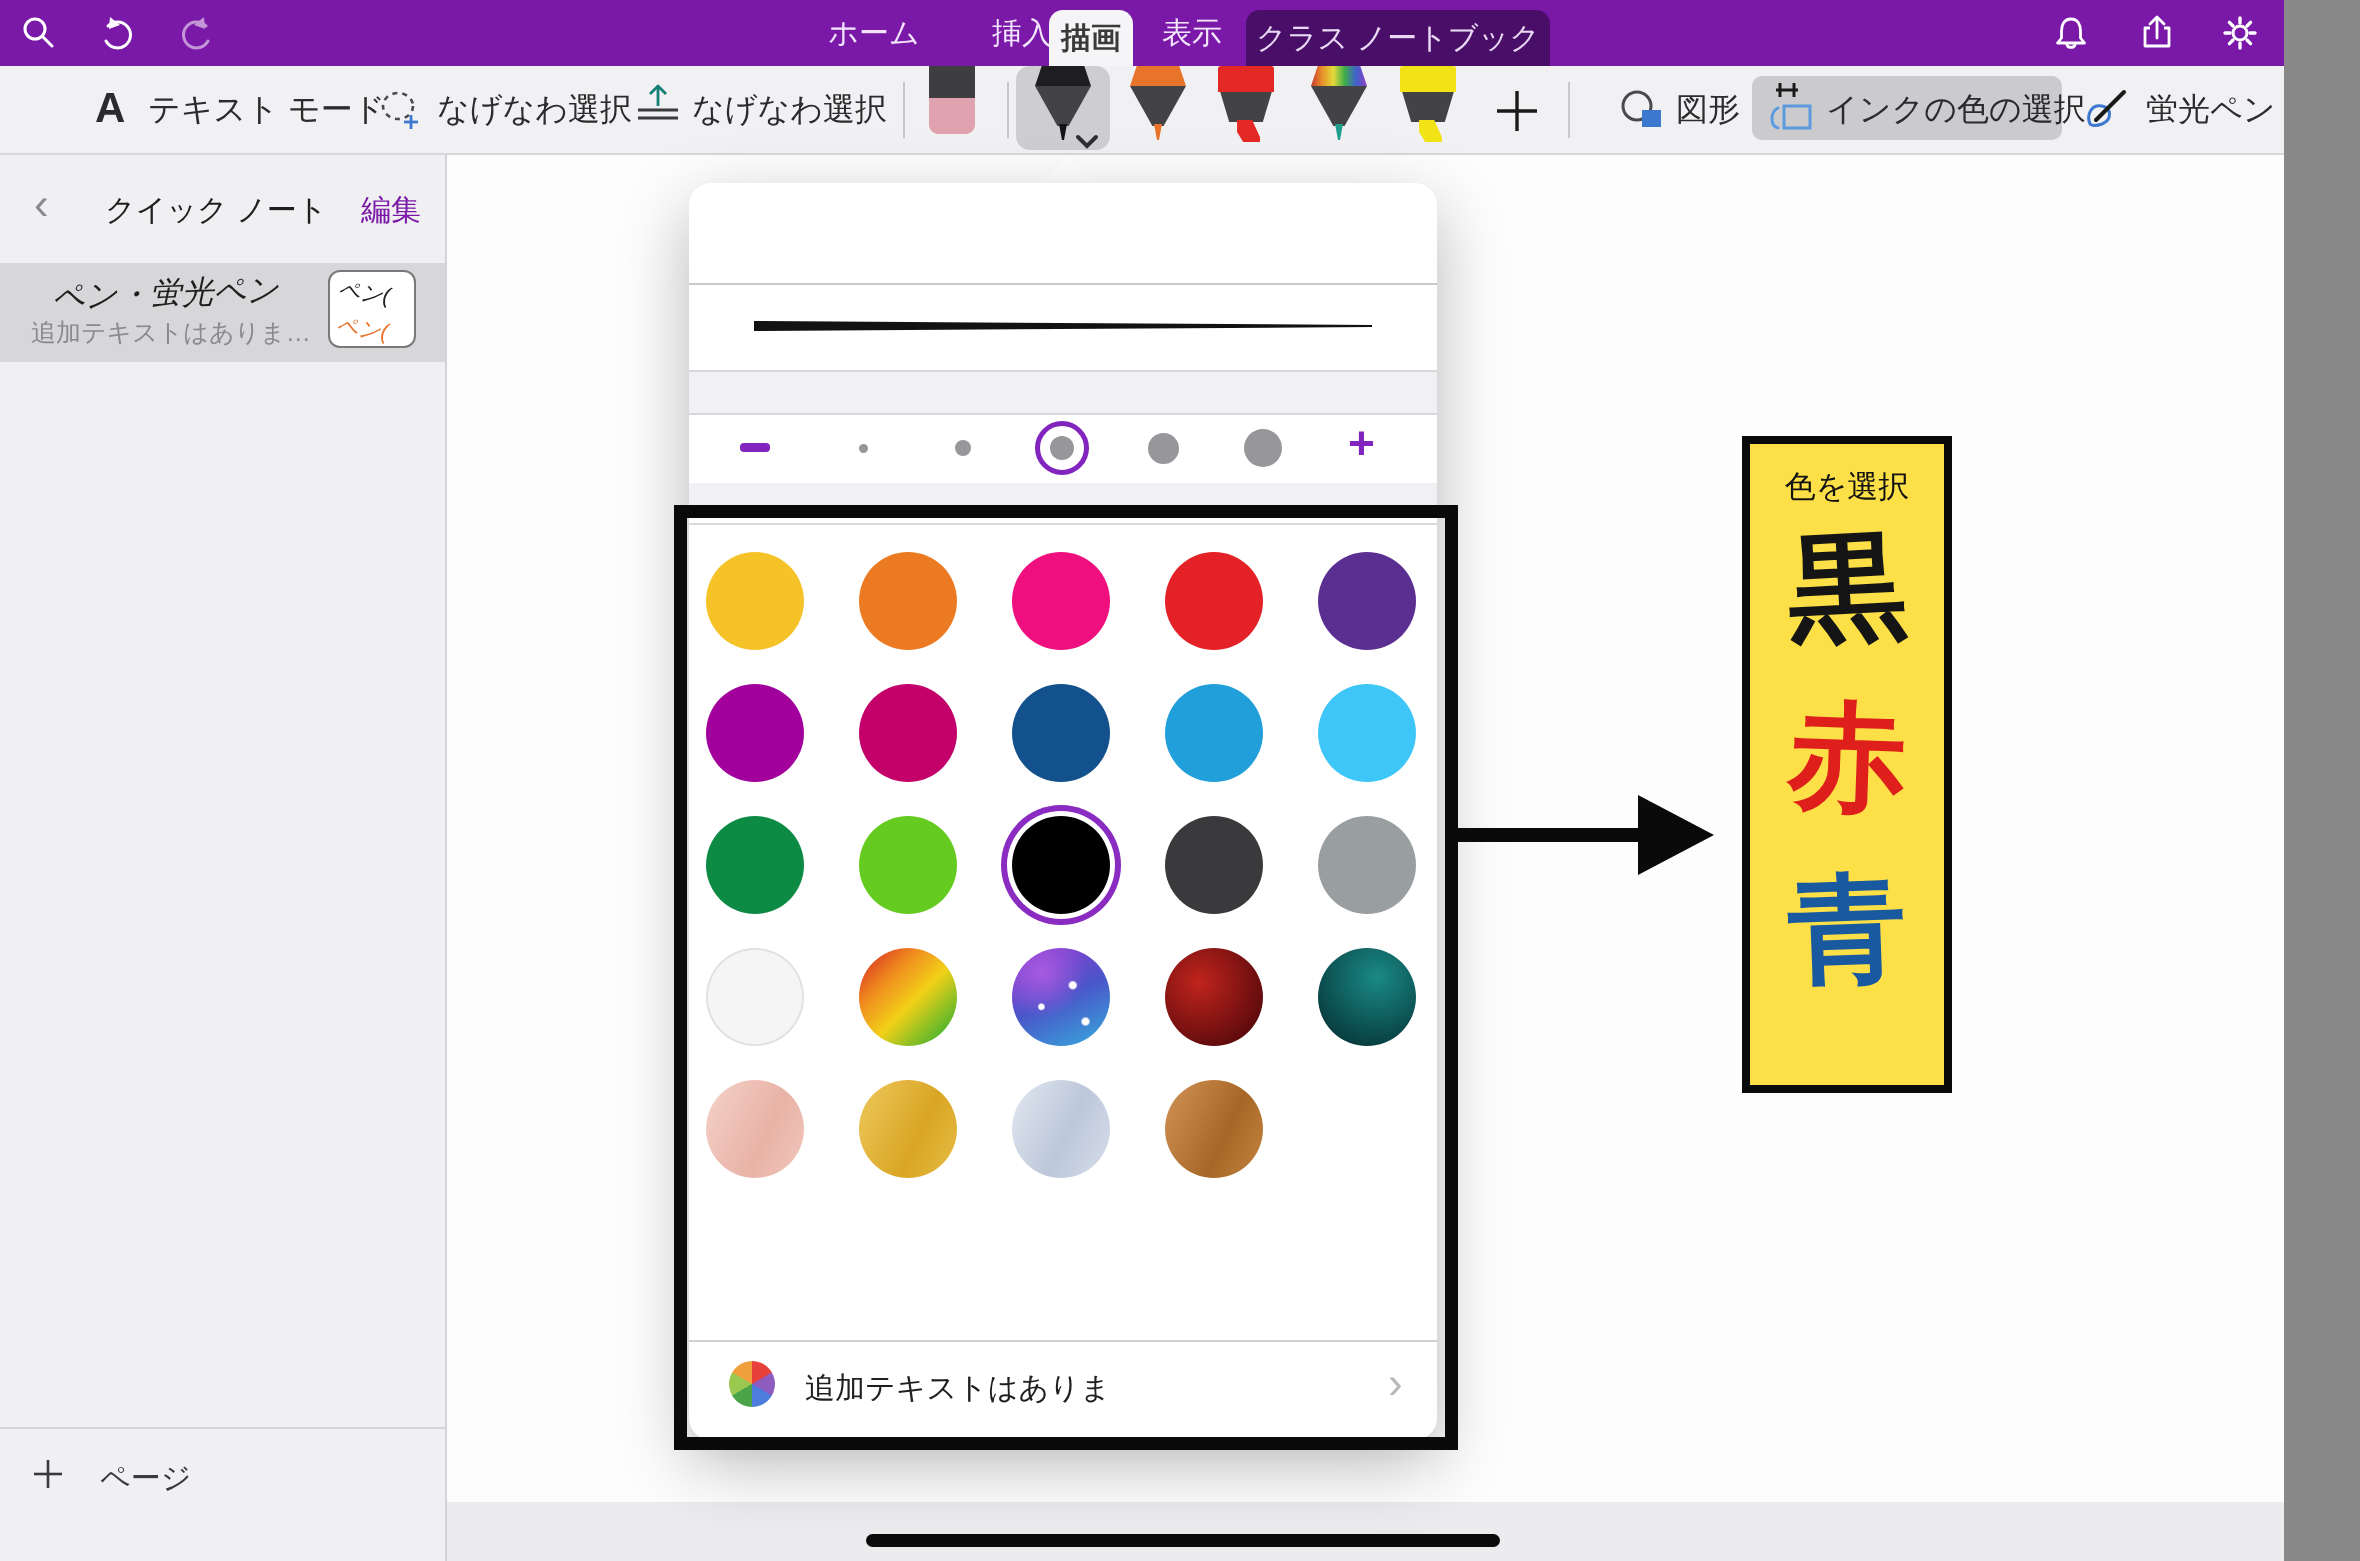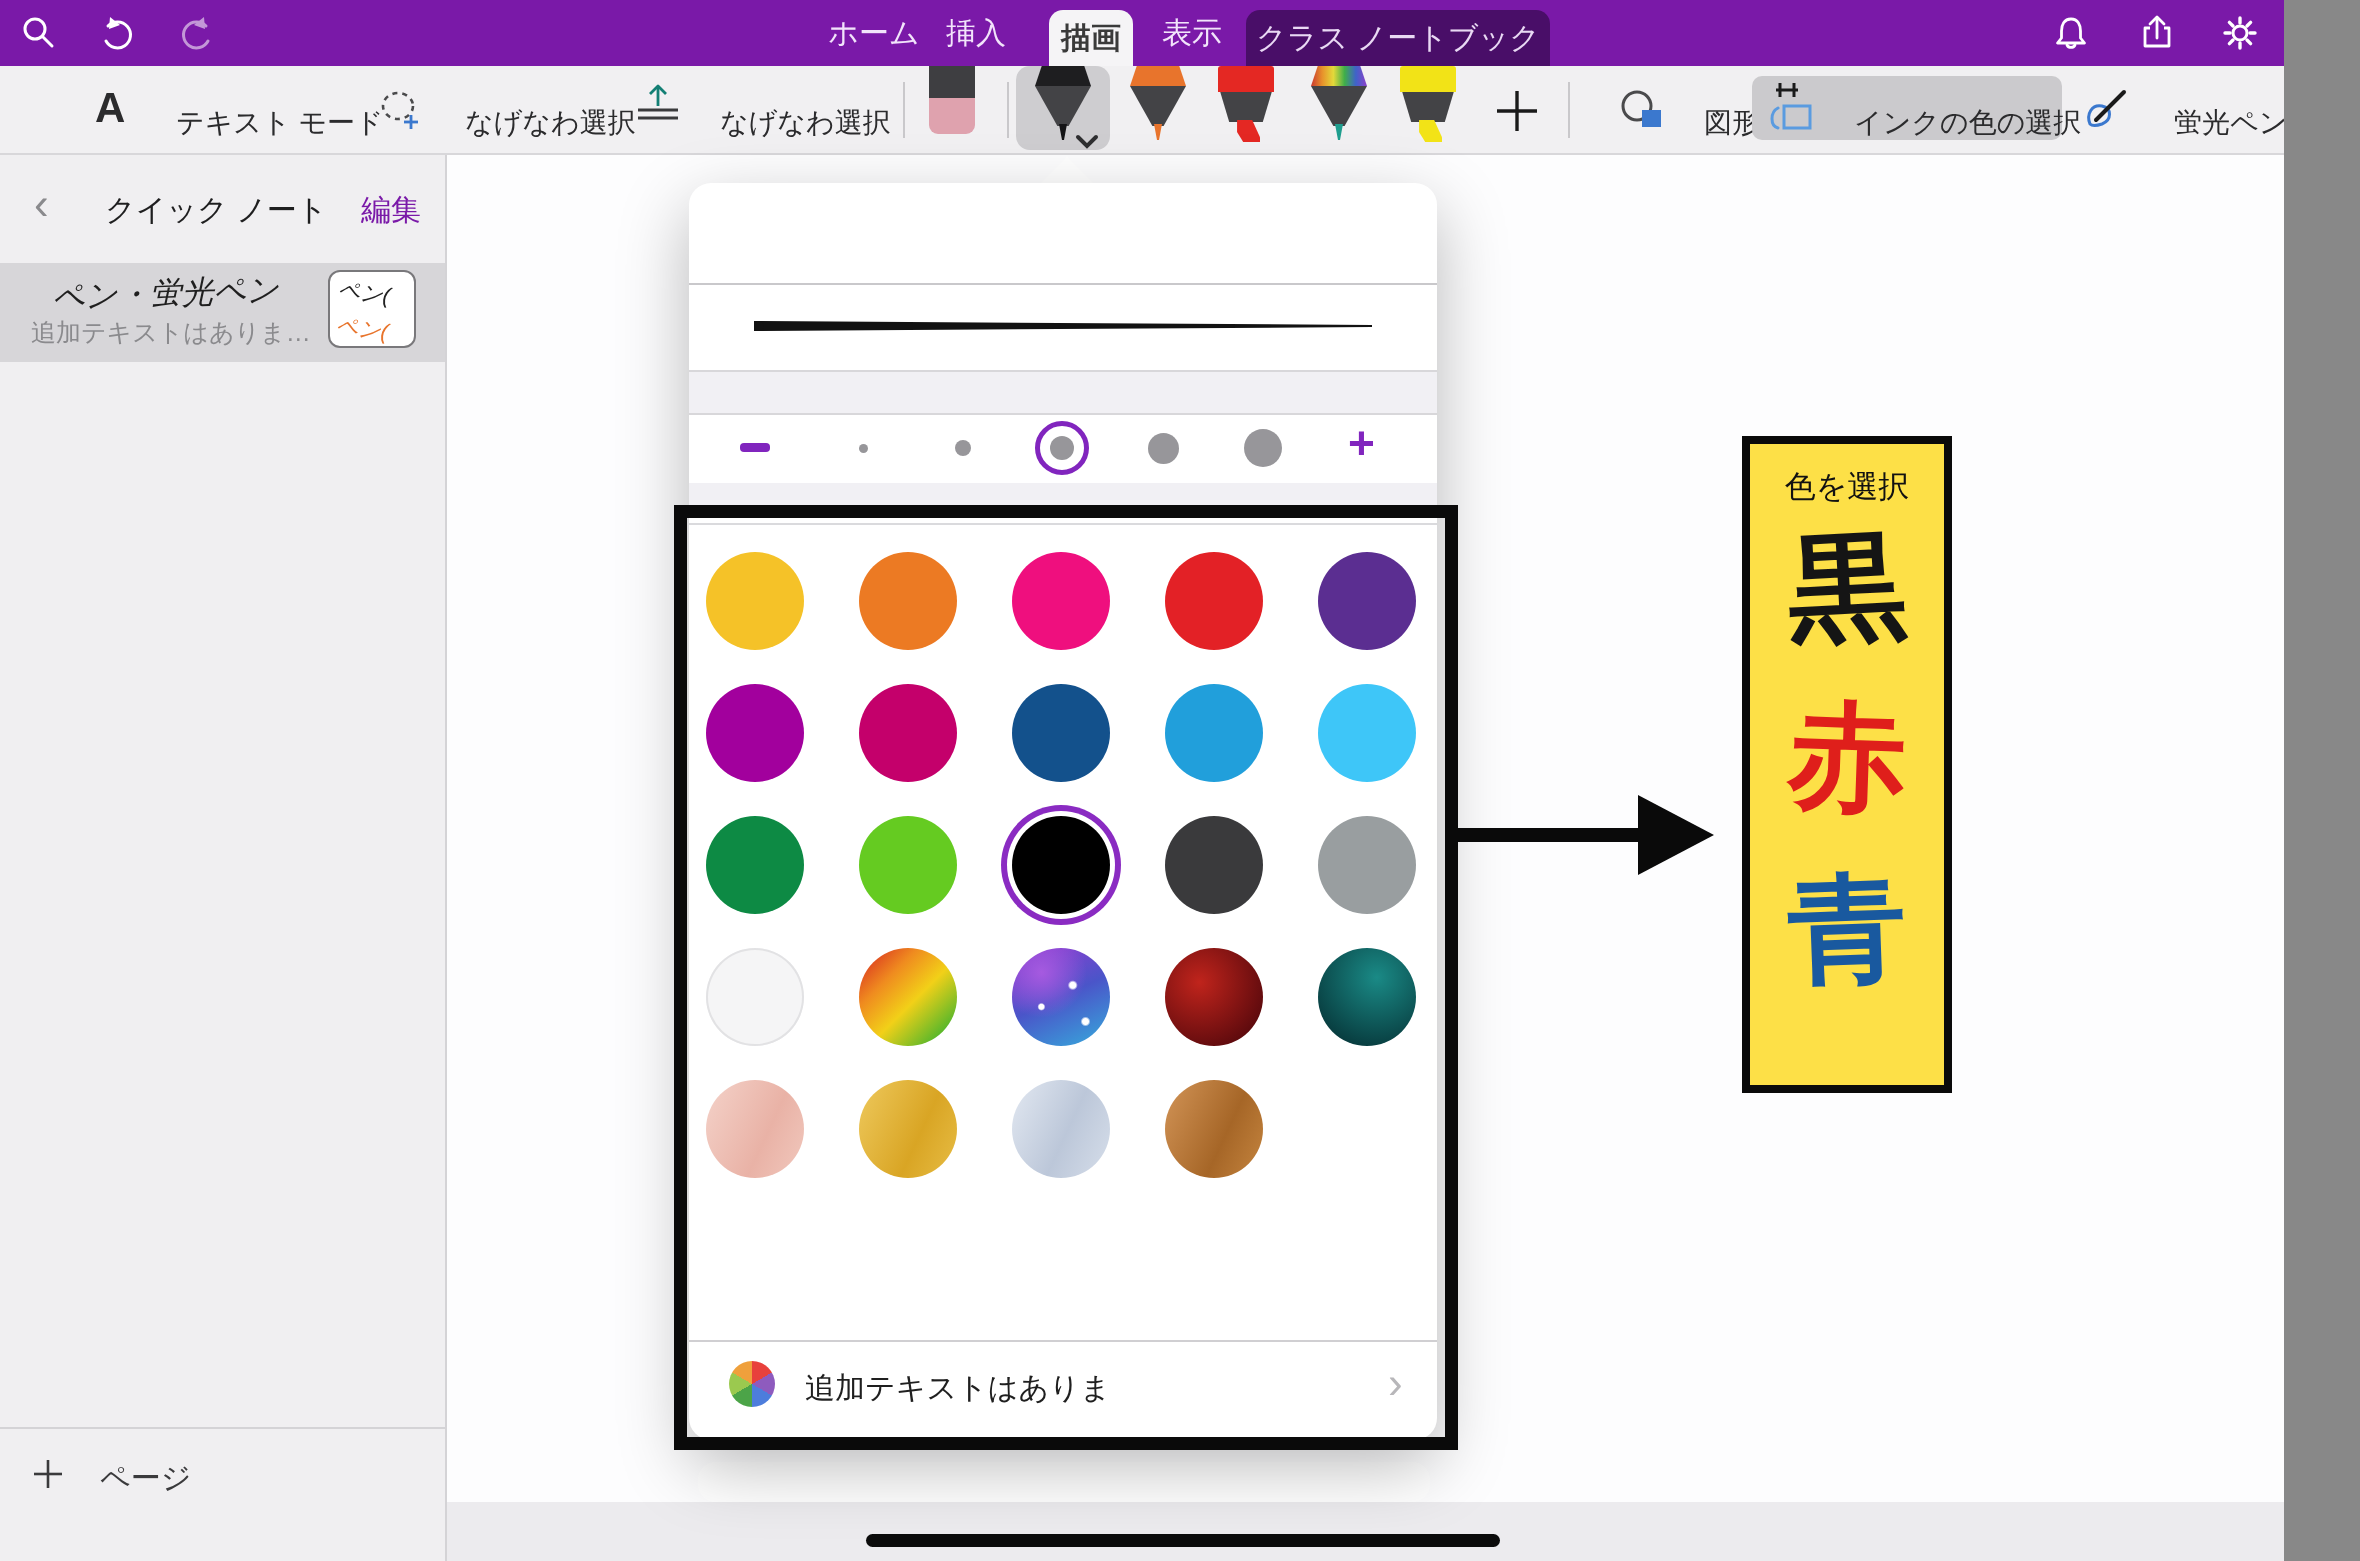--- a/index.html
+++ b/index.html
@@ -8,21 +8,21 @@
   .abs{position:absolute;}
   
   #topbar{left:0;top:0;width:2360px;height:66px;background:#7A19A8;}
   .tb-icon{position:absolute;top:14px;width:38px;height:38px;}
   .tab{position:absolute;top:0;height:66px;display:flex;align-items:center;justify-content:center;
        color:#F2E4FB;font-size:30px;white-space:nowrap;}
   .tab.active{background:#F5F4F6;border-radius:14px 14px 0 0;color:#3A3A3A;font-weight:bold;top:10px;height:56px;}
   .tab.dark{background:#490E68;border-radius:14px 14px 0 0;color:#E9D9F4;top:10px;height:56px;}
   
   #toolbar{left:0;top:66px;width:2360px;height:89px;background:#F1F0F2;border-bottom:2px solid #D8D7DA;box-sizing:border-box;}
-  .tool-label{position:absolute;color:#2B2B2D;font-size:28px;white-space:nowrap;top:104px;margin-left:28px;}
+  .tool-label{position:absolute;color:#2B2B2D;font-size:32px;white-space:nowrap;top:88px;}
   .vsep{position:absolute;top:82px;width:2px;height:56px;background:#C9C8CB;}
   .graybtn{position:absolute;background:#CBCACD;border-radius:10px;}
   
   #sidebar{left:0;top:155px;width:447px;height:1406px;background:#F0EFF1;border-right:2px solid #D4D3D6;box-sizing:border-box;}
   #note-item{left:0;top:263px;width:445px;height:99px;background:#D7D6D9;}
   
   #popup-card{left:689px;top:183px;width:748px;height:1257px;background:#FFFFFF;border-radius:22px;
               box-shadow:0 25px 70px rgba(0,0,0,.28);}
   #popup-callout{left:1040px;top:156px;width:0;height:0;border-left:27px solid transparent;
                  border-right:27px solid transparent;border-bottom:28px solid #FFFFFF;}
@@ -75,21 +75,21 @@
     <svg class="icon tb-icon" style="left:98px" viewBox="0 0 38 38">
       <path d="M10 12 A 13 13 0 1 1 8 27" fill="none" stroke="#fff" stroke-width="3" stroke-linecap="round"></path>
       <polygon points="12,3 11,15 22,11" fill="#fff"></polygon>
     </svg>
     <svg class="icon tb-icon" style="left:178px;opacity:.55" viewBox="0 0 38 38">
       <path d="M28 12 A 13 13 0 1 0 30 27" fill="none" stroke="#fff" stroke-width="3" stroke-linecap="round"></path>
       <polygon points="26,3 27,15 16,11" fill="#fff"></polygon>
     </svg>
     <div id="tabs-layer">
         <div class="tab" style="left: 814px; width: 120px;">ホーム</div>
-        <div class="tab" style="left: 926px; width: 100px;">挿入</div>
+        <div class="tab" style="left: 972px; width: 100px;">挿入</div>
         <div class="tab active" style="left: 1049px; width: 84px;">描画</div>
         <div class="tab" style="left: 1142px; width: 100px;">表示</div>
         <div class="tab dark" style="left: 1246px; width: 304px;">クラス ノートブック</div>
       </div>
     <svg class="icon tb-icon" style="left:2052px" viewBox="0 0 38 38">
       <path d="M19 5 C12 5 9.5 11 9.5 17 L9.5 24 L5.5 29 L32.5 29 L28.5 24 L28.5 17 C28.5 11 26 5 19 5 Z" fill="none" stroke="#fff" stroke-width="2.8" stroke-linejoin="round"></path>
       <path d="M15 31 A 4.5 4.5 0 0 0 23 31" fill="none" stroke="#fff" stroke-width="2.8" stroke-linecap="round"></path>
     </svg>
     <svg class="icon tb-icon" style="left:2138px" viewBox="0 0 38 38">
       <path d="M12 14 L7 14 L7 32 L31 32 L31 14 L26 14" fill="none" stroke="#fff" stroke-width="2.8" stroke-linejoin="round"></path>

